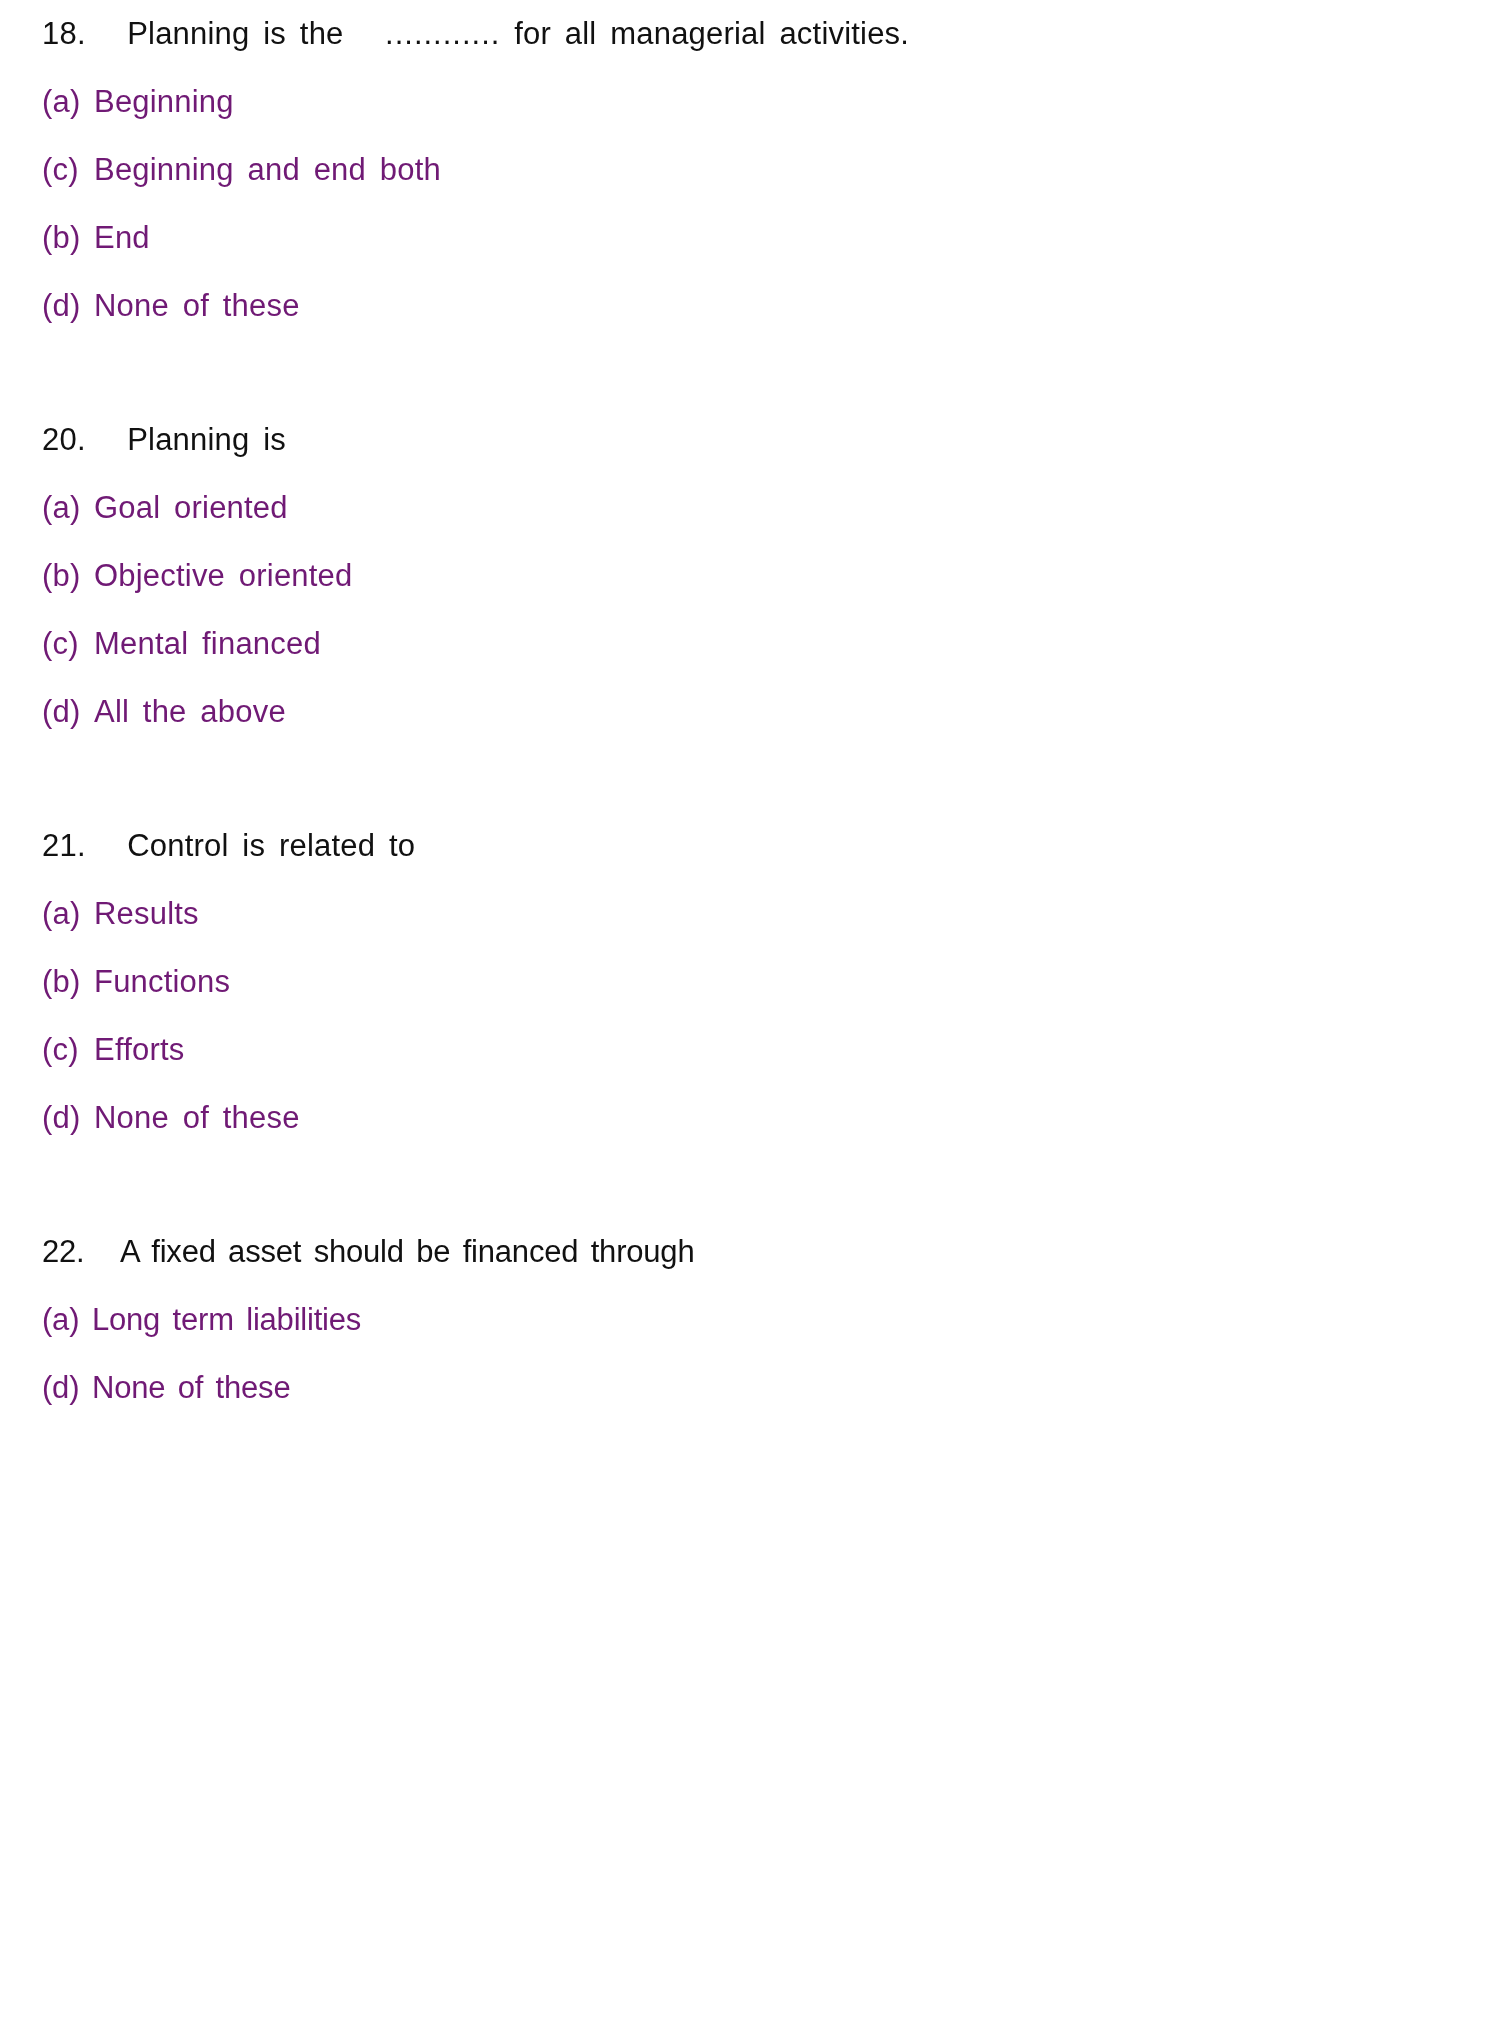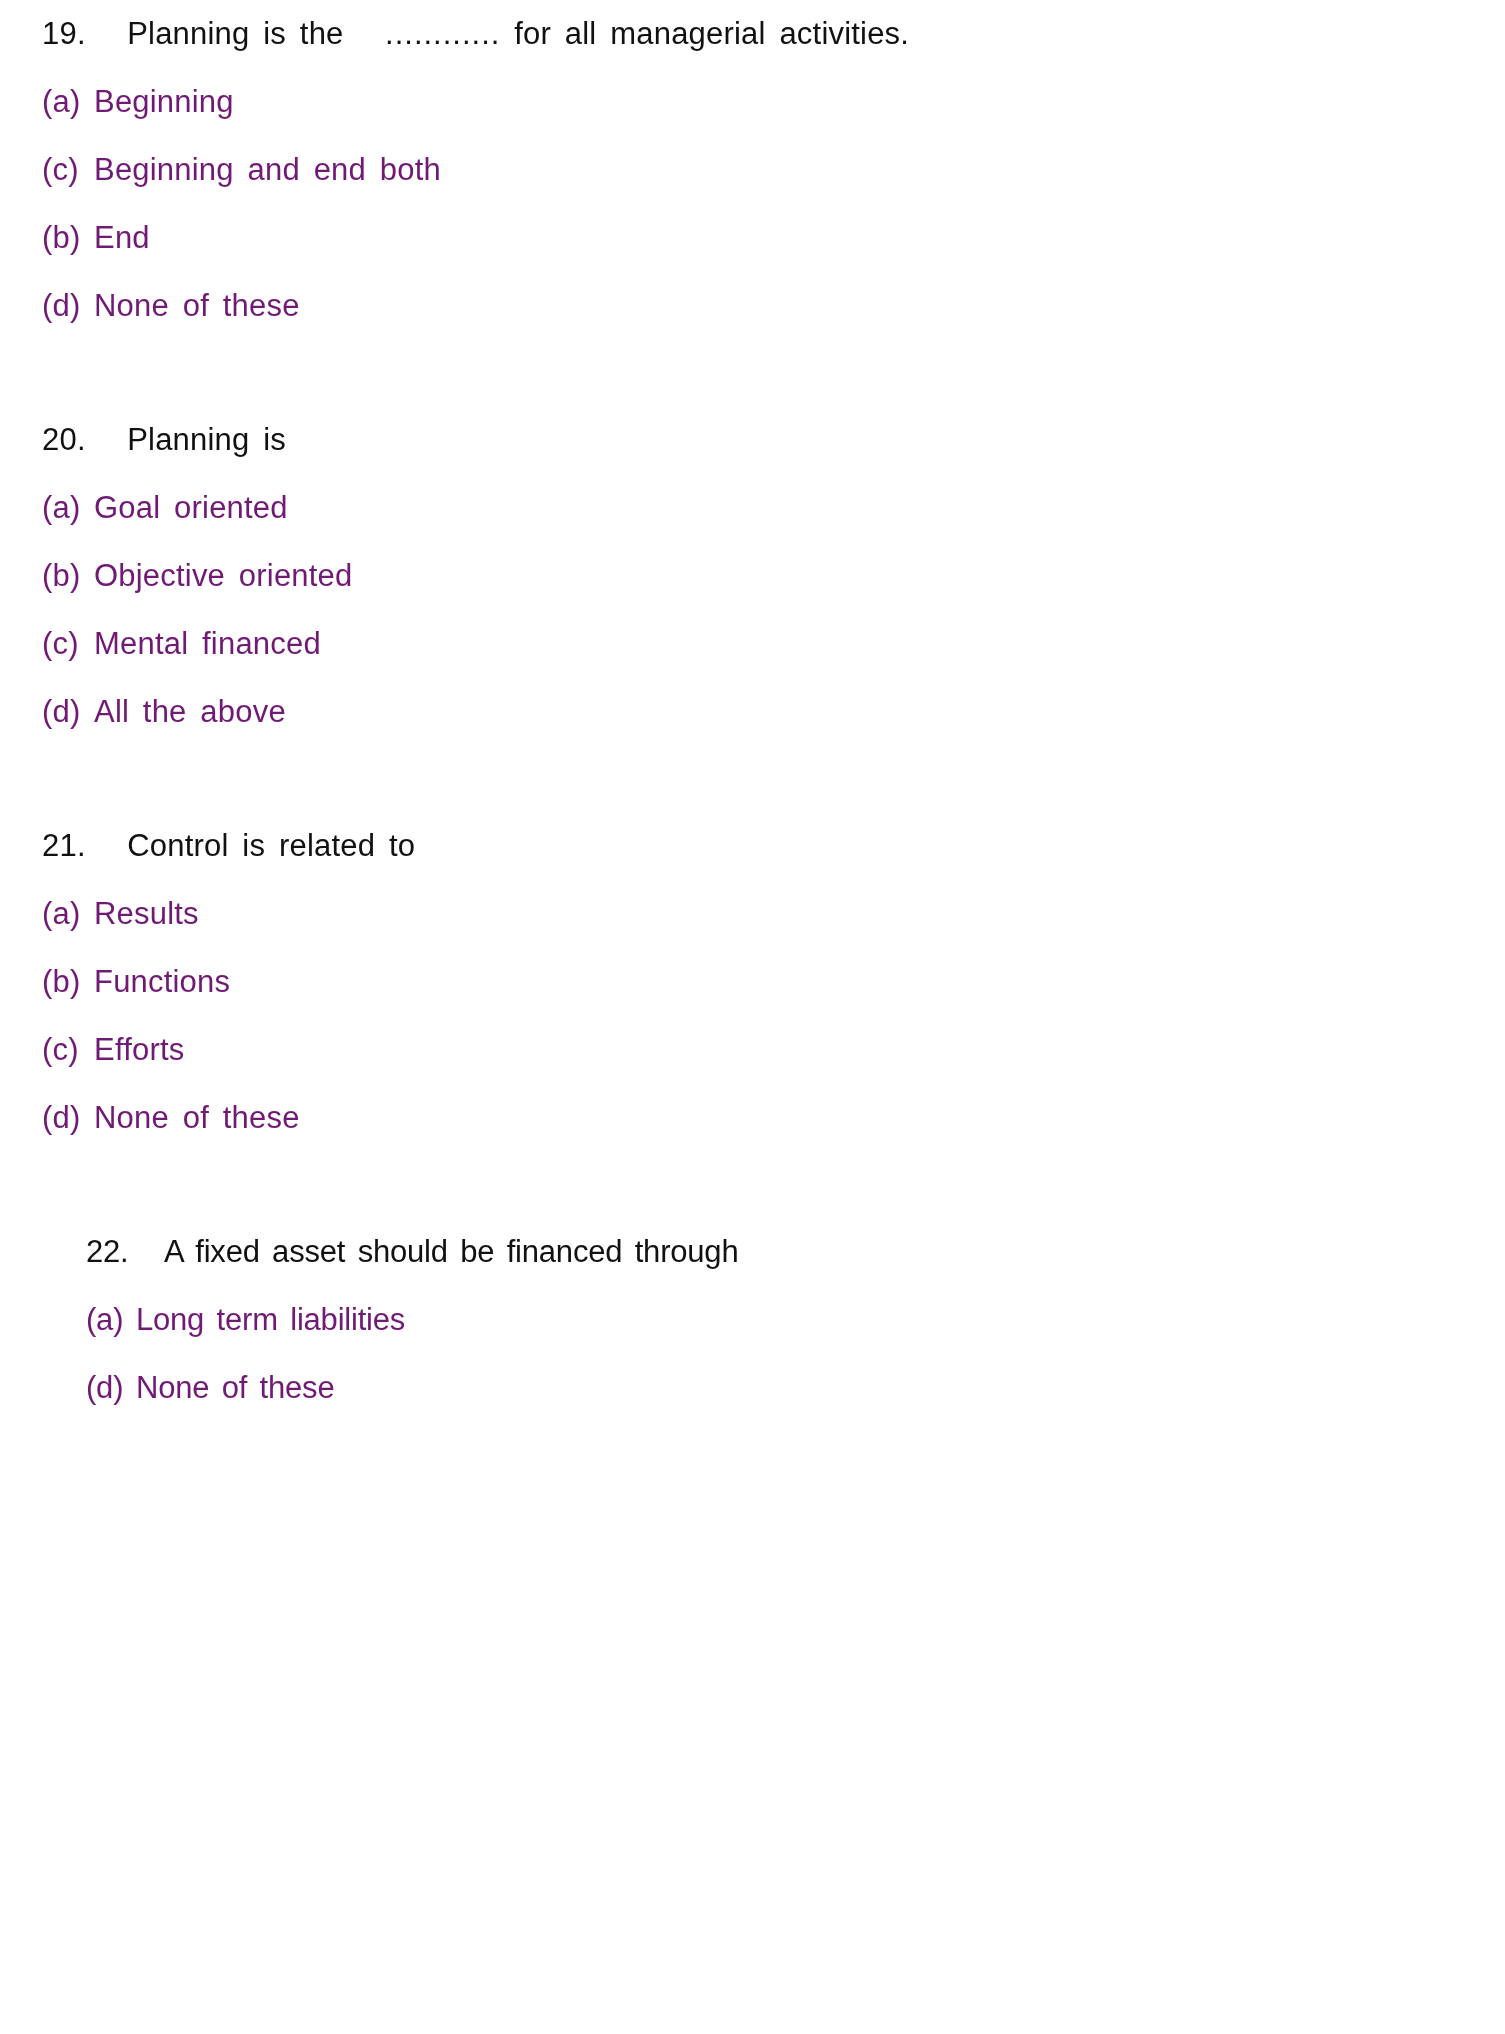--- a/index.html
+++ b/index.html
@@ -80,35 +80,34 @@
   .opt-label {
     display: inline;
   }
 
   
   .condensed .question-line,
   .condensed .option-row {
     font-stretch: condensed;
     letter-spacing: -0.2px;
     word-spacing: 4px;
-    margin-left: 44px;
   }
   .condensed .opt-marker {
     min-width: 50px;
   }
 </style>
 </head>
 <body>
 
 <div class="page">
   <div class="sheet">
 
     <div class="question-block">
       <div class="question-line">
-        <span class="q-number">19.</span>
+        <span class="q-number">18.</span>
         <span>&nbsp;</span>
         <span class="q-text">Planning is the</span>
         <span>&nbsp;</span>
         <span class="q-blank">............</span>
         <span class="q-tail">for all managerial activities.</span>
       </div>
       <div class="option-row">
         <span class="opt-marker">(a)</span><span class="opt-label">Beginning</span>
       </div>
       <div class="option-row">

